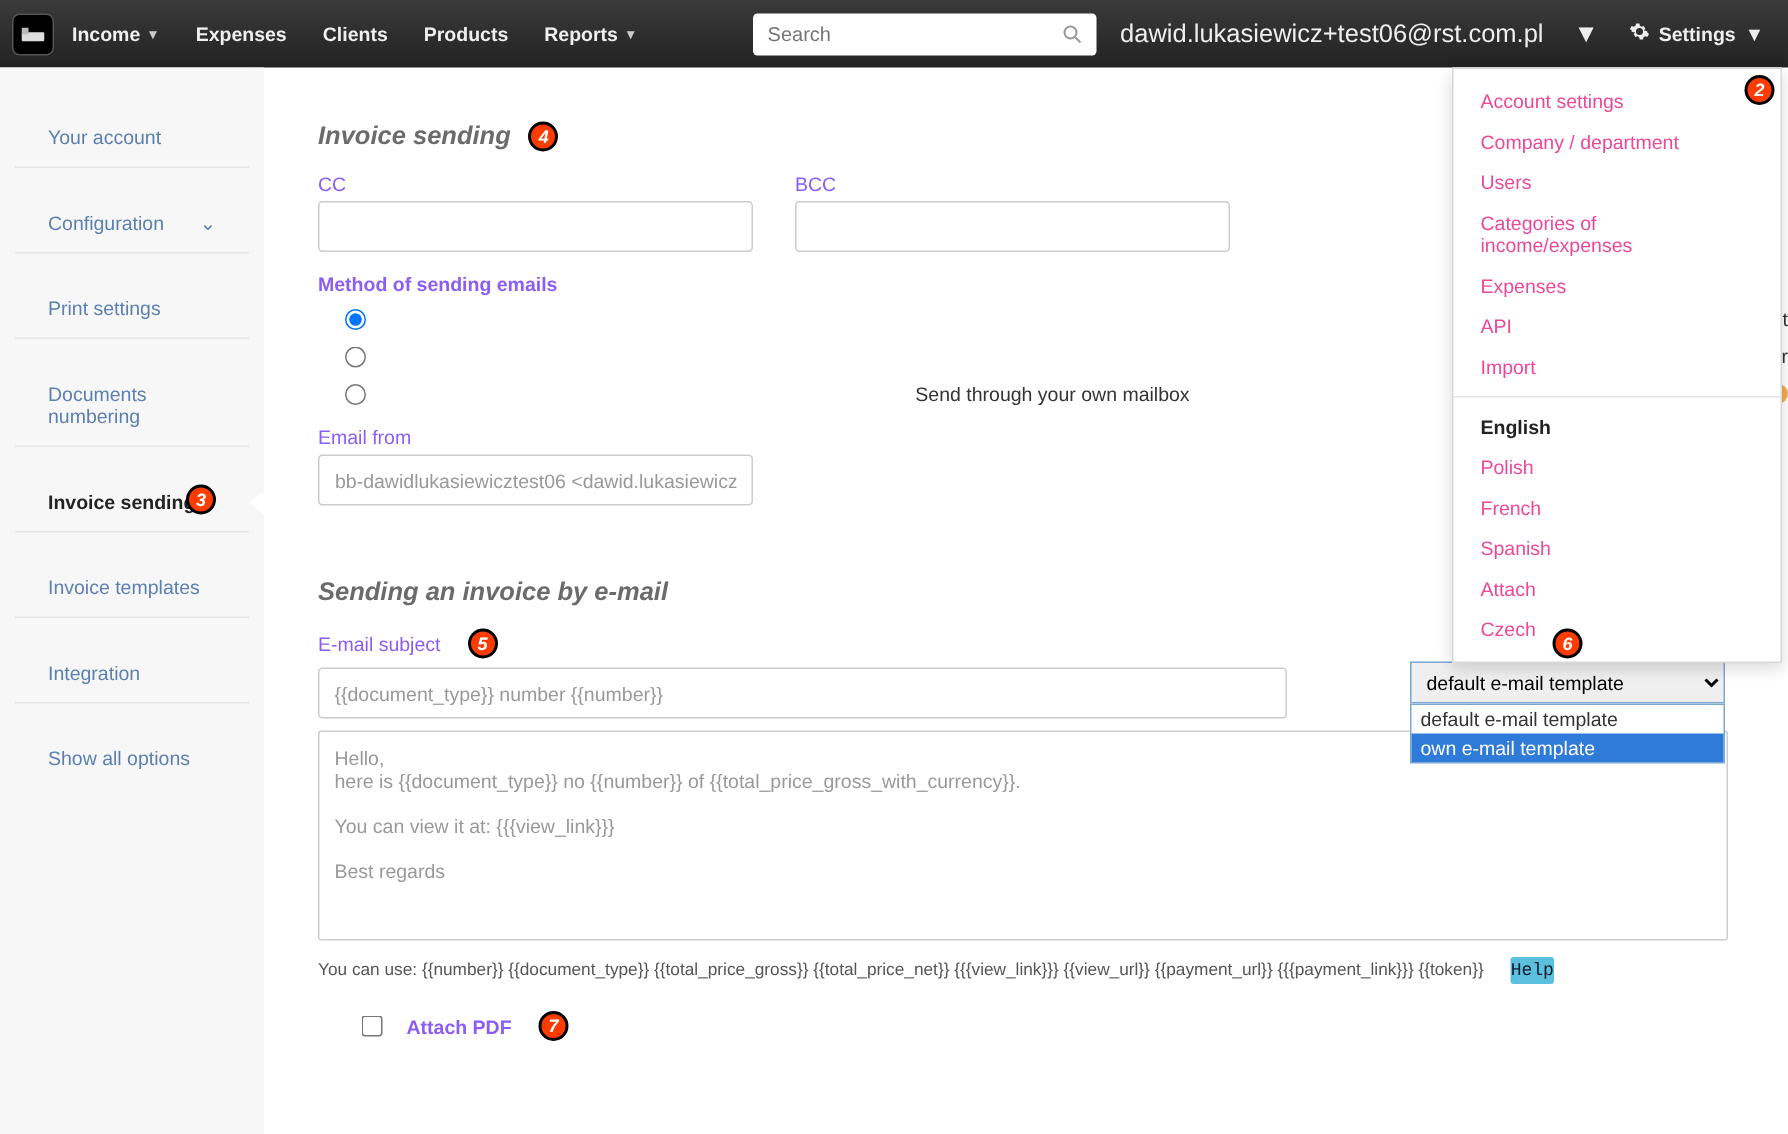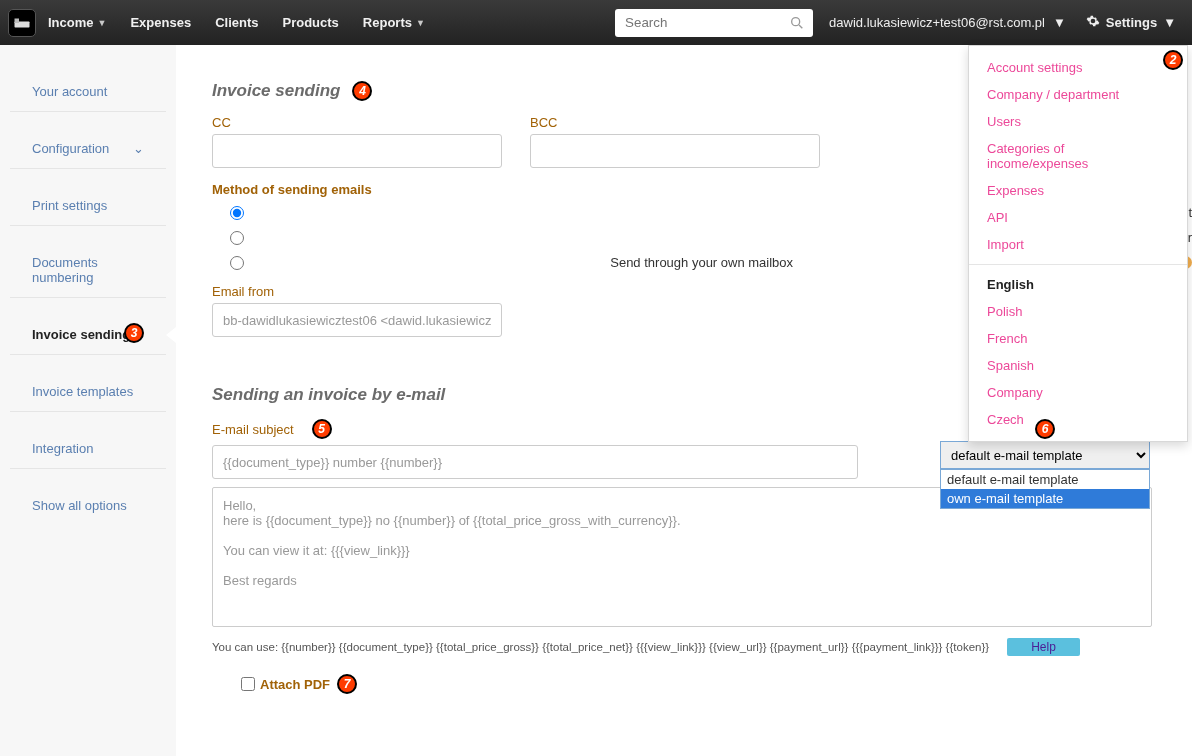--- a/index.html
+++ b/index.html
@@ -6,38 +6,38 @@
 body { font-family: Arial, Helvetica, sans-serif; font-size: 13px; color: #333; background: #fff; width: 1192px; height: 756px; overflow: hidden; position: relative; }
 
 
 .topbar { background: #2b2b2b; background: linear-gradient(#3a3a3a, #222); height: 45px; display: flex; align-items: center; padding: 0 8px; color: #fff; position: relative; }
 .logo { width: 28px; height: 28px; background: #000; border-radius: 5px; margin-right: 12px; display:flex; align-items:center; justify-content:center; border:1px solid #555;}
 .logo svg { width: 18px; height: 18px; }
 .nav-items { display: flex; gap: 24px; }
 .nav-item { color: #f0f0f0; font-weight: bold; font-size: 13px; cursor: pointer; display: flex; align-items: center; gap: 4px;}
 .nav-item .caret { font-size: 9px; opacity:0.8;}
 .search-box { margin-left: auto; }
-.search-box .srch { background: #fff; border: none; border-radius: 3px; height: 28px; width: 198px; padding: 0 30px 0 10px; color:#1d4ed8;}
+.search-box .srch { background: #fff; border: none; border-radius: 3px; height: 28px; width: 229px; padding: 0 30px 0 10px; color:#1d4ed8;}
 .search-wrap { position: relative; margin: 0 16px; }
 .search-wrap .search-ico { position: absolute; right: 8px; top: 6px; color: #999; }
-.user-drop { color: #eee; font-size: 13px; cursor: pointer; display:flex; align-items:center; gap:8px;}
+.user-drop { color: #eee; font-size: 17px; cursor: pointer; display:flex; align-items:center; gap:20px;}
 .settings-link { color: #eee; font-weight: bold; margin-left: 20px; margin-right: 8px; display: flex; align-items: center; gap: 6px; cursor:pointer;}
 .gear { display:inline-block;}
 
 
 .sidebar { position: absolute; left: 0; top: 45px; width: 176px; background: #f7f7f7; height: calc(100% - 45px); padding: 10px 0;}
 .sidebar .side-item { padding: 12px 22px; color: #5a7fb0; font-size: 13px; border-bottom: 1px solid #e5e5e5; cursor: pointer; display:flex; align-items:center; justify-content:space-between; margin: 17px 10px;}
 .sidebar .side-item.active { color: #222; font-weight: bold; position: relative;}
 .sidebar .side-item.active::after { content:''; position:absolute; right:-10px; top:50%; transform:translateY(-50%); width:0; height:0; border-top:8px solid transparent; border-bottom:8px solid transparent; border-right:10px solid #fff;}
 .sidebar .side-item.noborder { border-bottom: none; }
 
 
 .main { margin-left: 176px; padding: 20px 0 0 36px; background:#fff;}
 .section-title { font-style: italic; color: #6b6b6b; font-size: 17px; font-weight: bold; margin: 16px 0 14px 0; display:flex; align-items:center; gap:12px;}
-.label { font-size: 13px; color: #a16207; margin-bottom: 4px; display:block;}
+.label { font-size: 13px; color: #8b5cf6; margin-bottom: 4px; display:block;}
 .label.bold { font-weight: bold; }
 .row { display: flex; gap: 28px; margin-bottom: 14px;}
 .row .col { display:flex; flex-direction:column;}
 .input { border: 1px solid #ccc; border-radius: 3px; height: 34px; padding: 0 10px; font-size: 13px;}
 .input:read-only { background:#fff; color:#999;}
 .input.wide { width: 290px;}
 .radio-group { margin: 8px 0 14px 18px; display:flex; flex-direction:column; gap:10px;}
 .radio-opt { display:flex; align-items:center; gap:6px; font-size:13px;justify-content:space-between;}
 .radio-opt input[type=radio]{ width:14px; height:14px;}
 .pro-badge { background:#f0ad4e; color:#fff; font-size:10px; padding:1px 8px; border-radius:9px; font-weight:bold;}
@@ -47,23 +47,23 @@
 .subject-input { width: 646px;}
 .template-sel-wrap { position:relative; margin-top:-4px;}
 .template-sel { width: 210px; height: 28px; border:1px solid #7aa8d6; font-size:13px; padding:0 6px;}
 .template-list { position:absolute; top:28px; left:0; width:210px; border:1px solid #7aa8d6; background:#fff; z-index:50;}
 .template-list .opt { padding:2px 6px; font-size:13px; cursor:pointer;}
 .template-list .opt.sel { background:#2f7bd9; color:#fff;}
 
 .body-area { width: 940px; height: 140px; border:1px solid #ccc; border-radius:2px; padding:10px; font-size:13px; color:#999; font-family:Arial; resize:none; margin-top:8px;}
 
 .tokens-line { font-size:11.5px; color:#555; margin-top:8px; display:flex; align-items:center; gap:18px;}
-.help-btn { background:#5bc0de; color:#4c1d95; padding:2px 24px; border-radius:2px; font-size:12px; cursor:pointer;}
-
-.attach-row { margin-top:18px; display:flex; align-items:center; gap:5px;padding-left:29px;}
+.help-btn { background:#5bc0de; color:#0f172a; padding:2px 0; border-radius:2px; font-size:12px; cursor:pointer;font-family:Liberation Mono, monospace;}
+
+.attach-row { margin-top:18px; display:flex; align-items:center; gap:16px;padding-left:29px;}
 .attach-row input[type=checkbox]{ width:14px; height:14px;}
 
 
 .settings-panel { position: absolute; right: 4px; top: 45px; width: 220px; background:#fff; border:1px solid #d8d8d8; box-shadow: 0 4px 10px rgba(0,0,0,0.15); z-index:100; padding: 8px 0;}
 .settings-panel .sitem { padding: 6px 18px; font-size:13px; color:#ec4899; cursor:pointer;}
 .settings-panel .sep { border-top:1px solid #e5e5e5; margin:6px 0;}
 .settings-panel .sitem.bold { font-weight:bold; color:#222;}
 
 
 .badge { position:absolute; width:20px; height:20px; border-radius:50%; background:#ff3c00; border:2px solid #000; color:#fff; font-weight:bold; font-size:12px; display:flex; align-items:center; justify-content:center; z-index:200; font-style:italic;}
@@ -124,21 +124,21 @@
   <div class="sitem">Users</div>
   <div class="sitem">Categories of income/expenses</div>
   <div class="sitem">Expenses</div>
   <div class="sitem">API</div>
   <div class="sitem">Import</div>
   <div class="sep"></div>
   <div class="sitem bold">English</div>
   <div class="sitem">Polish</div>
   <div class="sitem">French</div>
   <div class="sitem">Spanish</div>
-  <div class="sitem">Company</div>
+  <div class="sitem">Attach</div>
   <div class="sitem">Czech</div>
 </div>
 
 <div class="sidebar">
   <div style="position:relative;">
     <div class="side-item">Your account</div>
     <div class="side-item">
         <span>Configuration</span>
         <span style="color:#5a7fb0;">⌄</span>
       </div>

